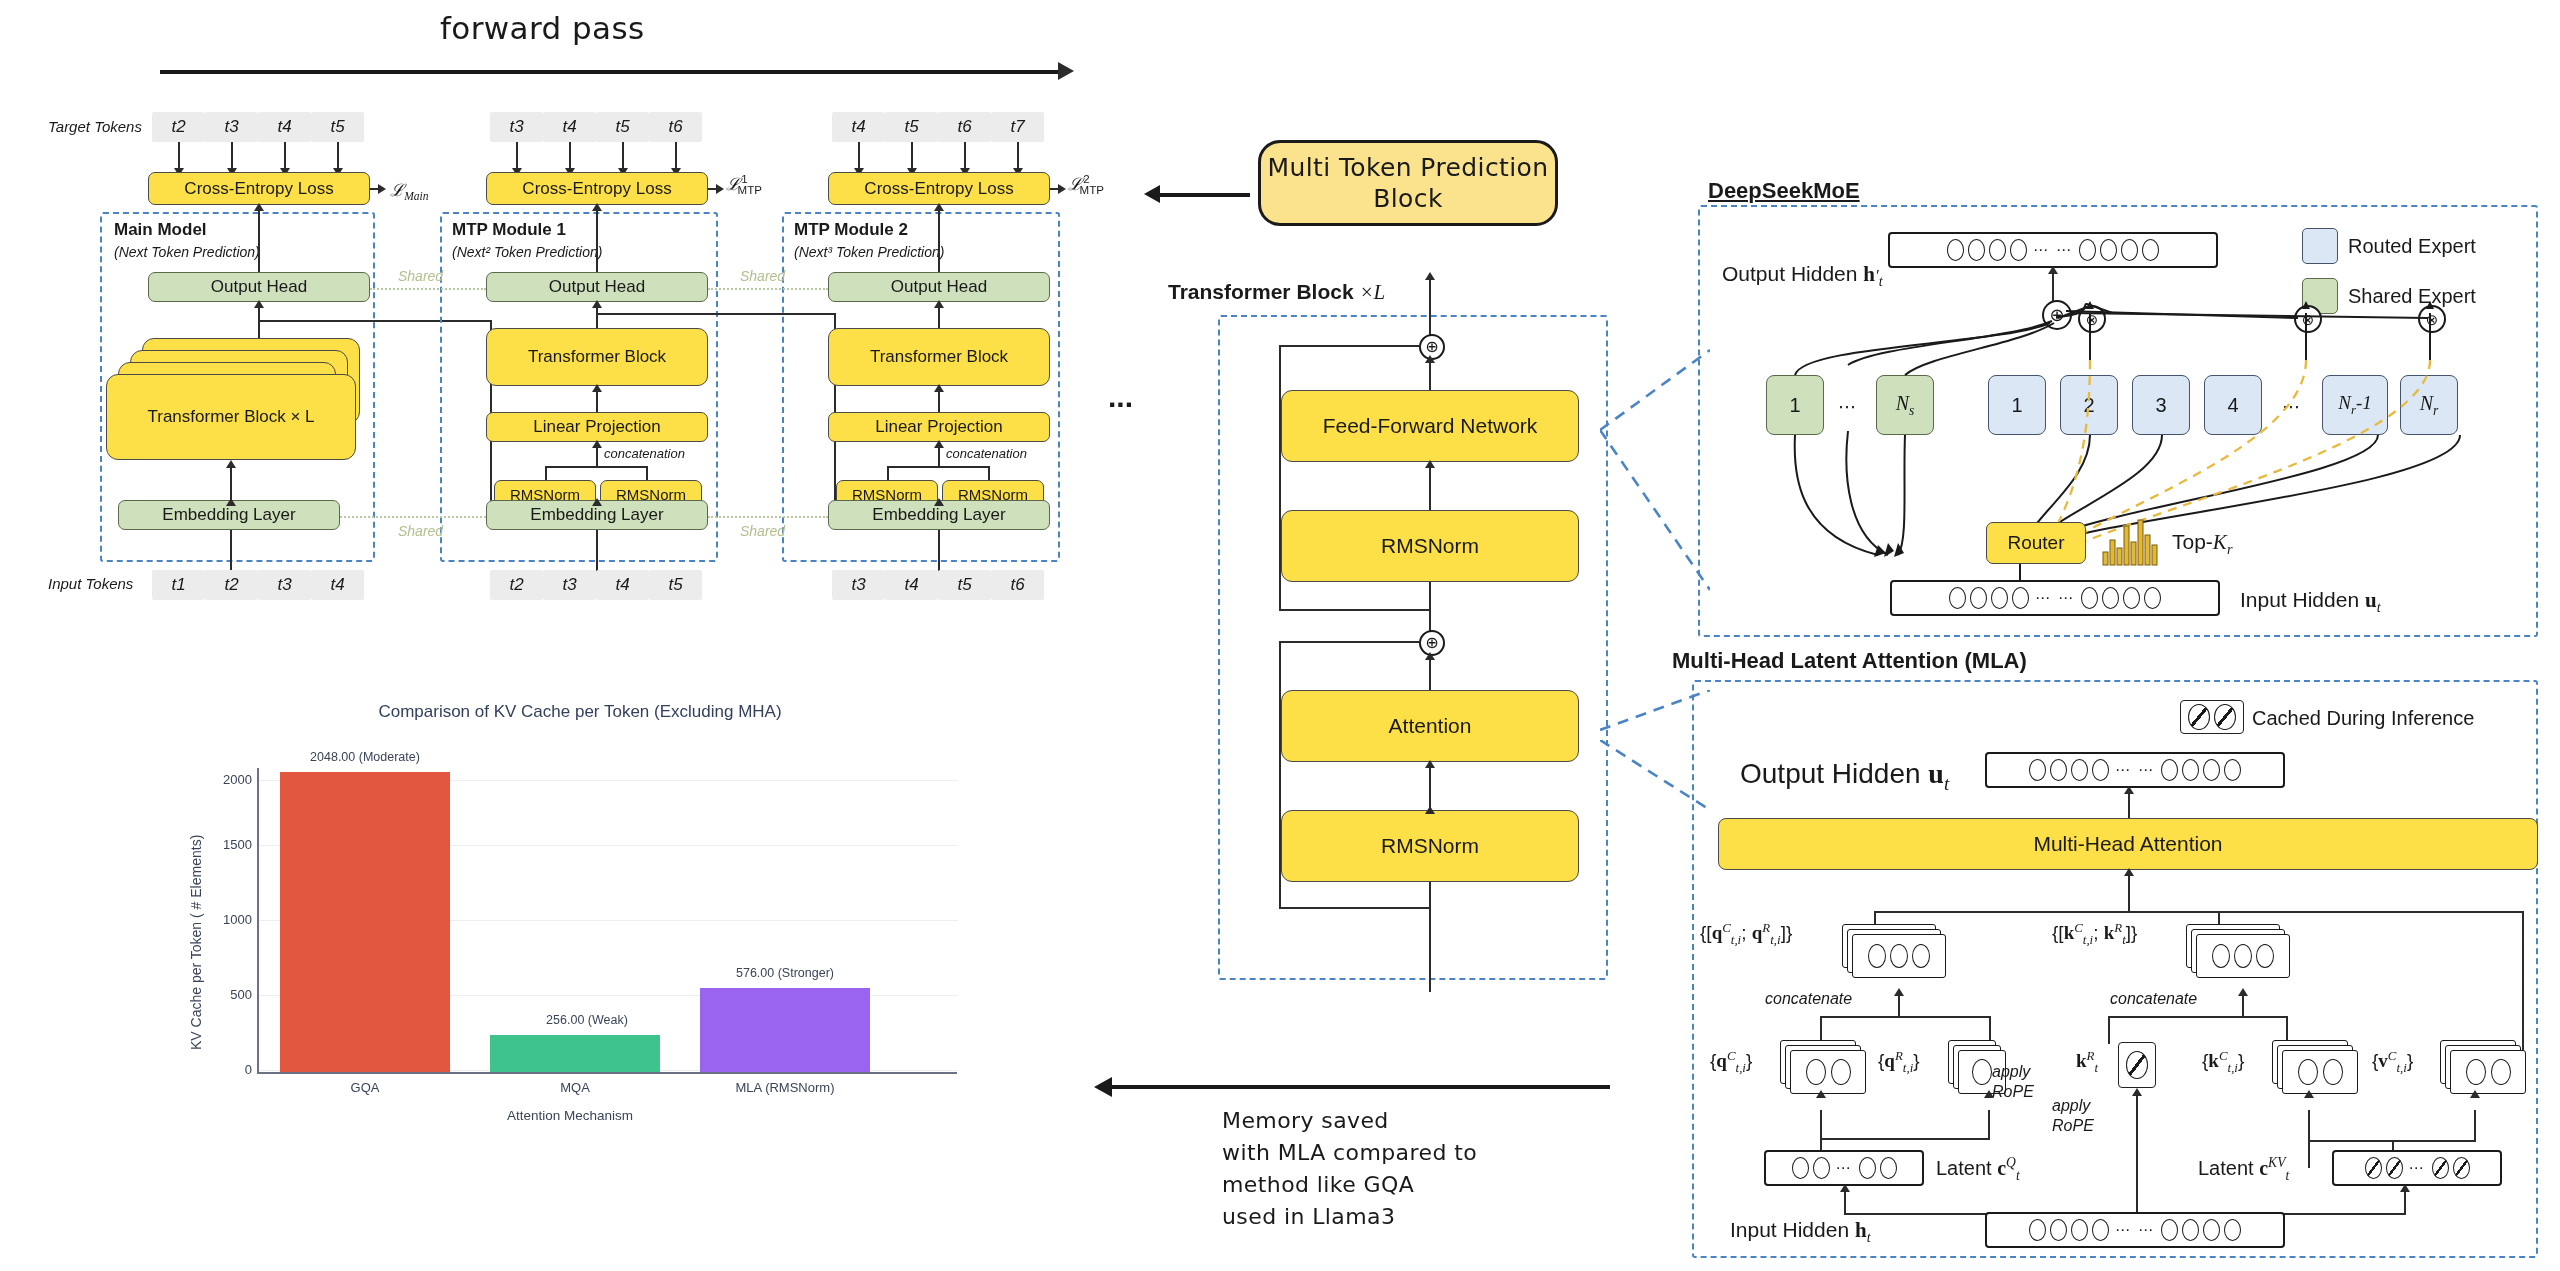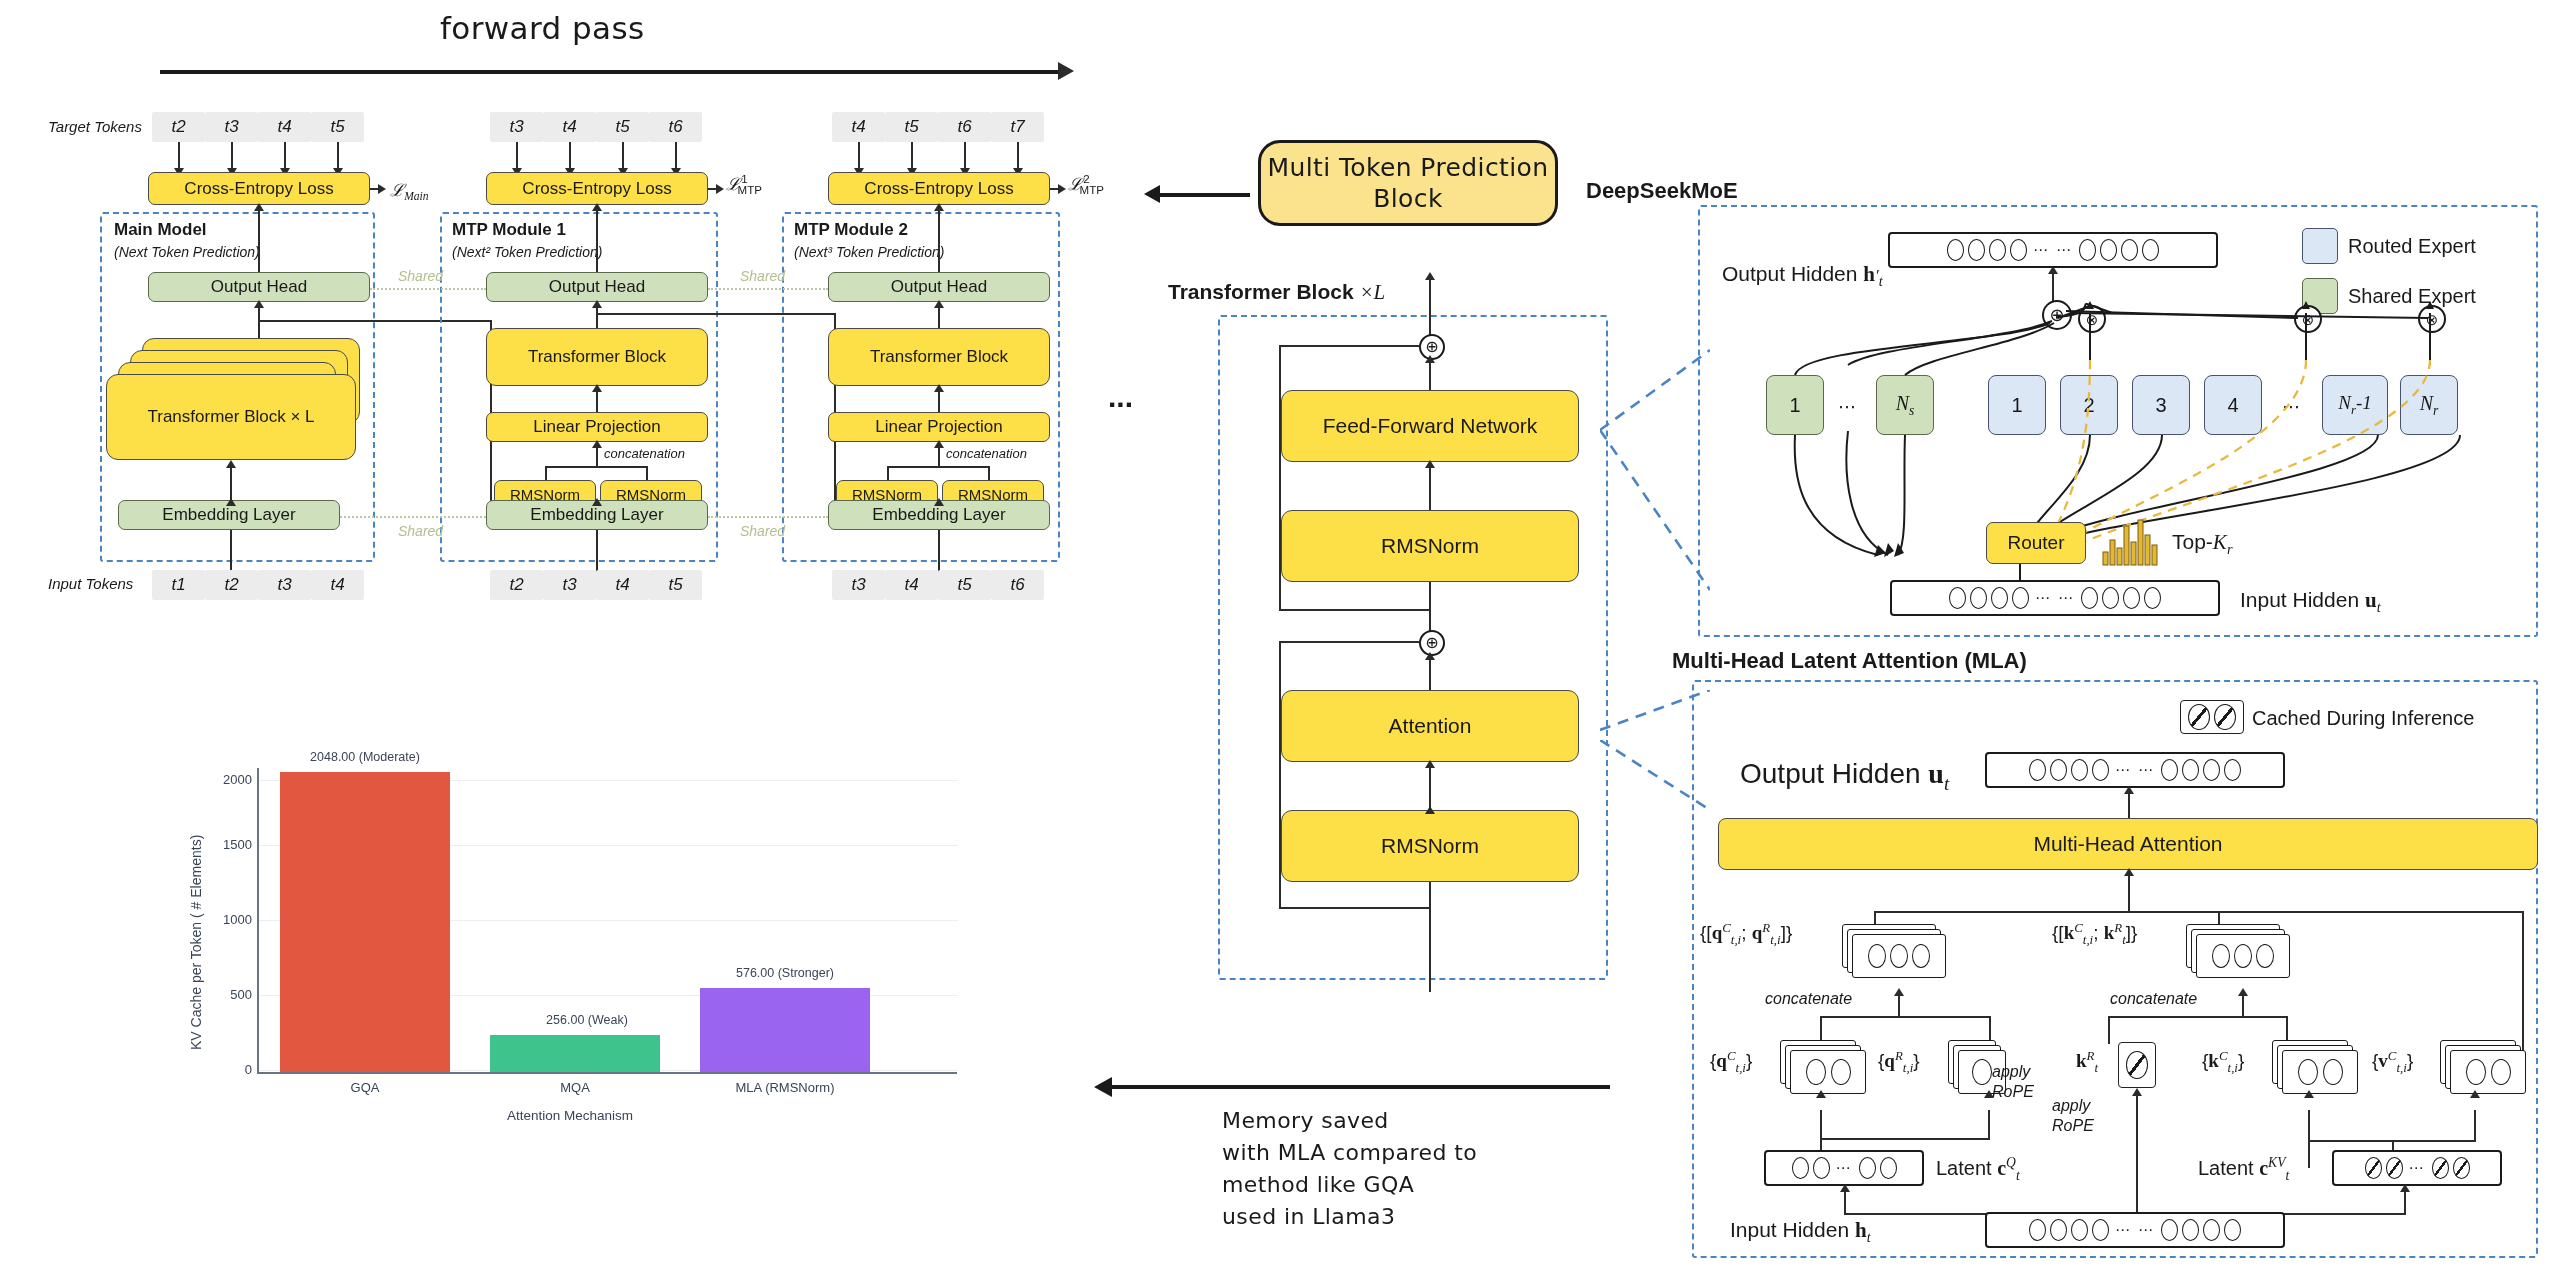--- a/index.html
+++ b/index.html
@@ -306,21 +306,21 @@
   <svg width="110" height="60">
       <line x1="0" y1="40" x2="110" y2="0" stroke="#4a84c4" stroke-width="2.6" stroke-dasharray="11 8"></line>
     </svg>
 </div>
 <div class="abs" style="left:1600px;top:740px;width:110px;height:80px;">
   <svg width="110" height="80">
       <line x1="0" y1="0" x2="110" y2="70" stroke="#4a84c4" stroke-width="2.6" stroke-dasharray="11 8"></line>
     </svg>
 </div>
 
-<div class="label lbl-bold" style="left:1586px;top:178px;font-size:22px;">DeepSeekMoE</div>
+<div class="label lbl-bold" style="left:1708px;top:178px;font-size:22px;text-decoration:underline;">DeepSeekMoE</div>
 <div class="dashbox" style="left:1698px;top:205px;width:840px;height:432px;"></div>
 
 <div class="legend-sw blue-exp" style="left:2302px;top:228px;"></div>
 <div class="label" style="left:2348px;top:235px;font-size:20px;">Routed Expert</div>
 <div class="legend-sw green-exp" style="left:2302px;top:278px;"></div>
 <div class="label" style="left:2348px;top:285px;font-size:20px;">Shared Expert</div>
 
 <div class="pill" style="left:1888px;top:232px;width:330px;height:36px;">
   <i></i>
     <i></i>
@@ -637,20 +637,21 @@
   <i></i>
     <i></i>
   <span class="dots">⋯&nbsp;⋯</span>
   <i></i>
     <i></i>
   <i></i>
     <i></i>
 </div>
 
 <div class="abs" style="left:150px;top:690px;width:860px;height:440px;background:#fff;">
+  <div class="abs" id="chart-title" style="left:0;top:12px;width:860px;text-align:center;">Comparison of KV Cache per Token (Excluding MHA)</div>
 
   <div class="ylab" style="left:38px;top:360px;">KV Cache per Token ( # Elements)</div>
 
   <div class="grid-line" style="left:108px;top:90px;width:700px;"></div>
   <div class="grid-line" style="left:108px;top:155px;width:700px;"></div>
   <div class="grid-line" style="left:108px;top:230px;width:700px;"></div>
   <div class="grid-line" style="left:108px;top:305px;width:700px;"></div>
   <div class="grid-line" style="left:108px;top:380px;width:700px;"></div>
 
   <div class="tick" style="left:48px;top:82px;width:54px;">2000</div>

